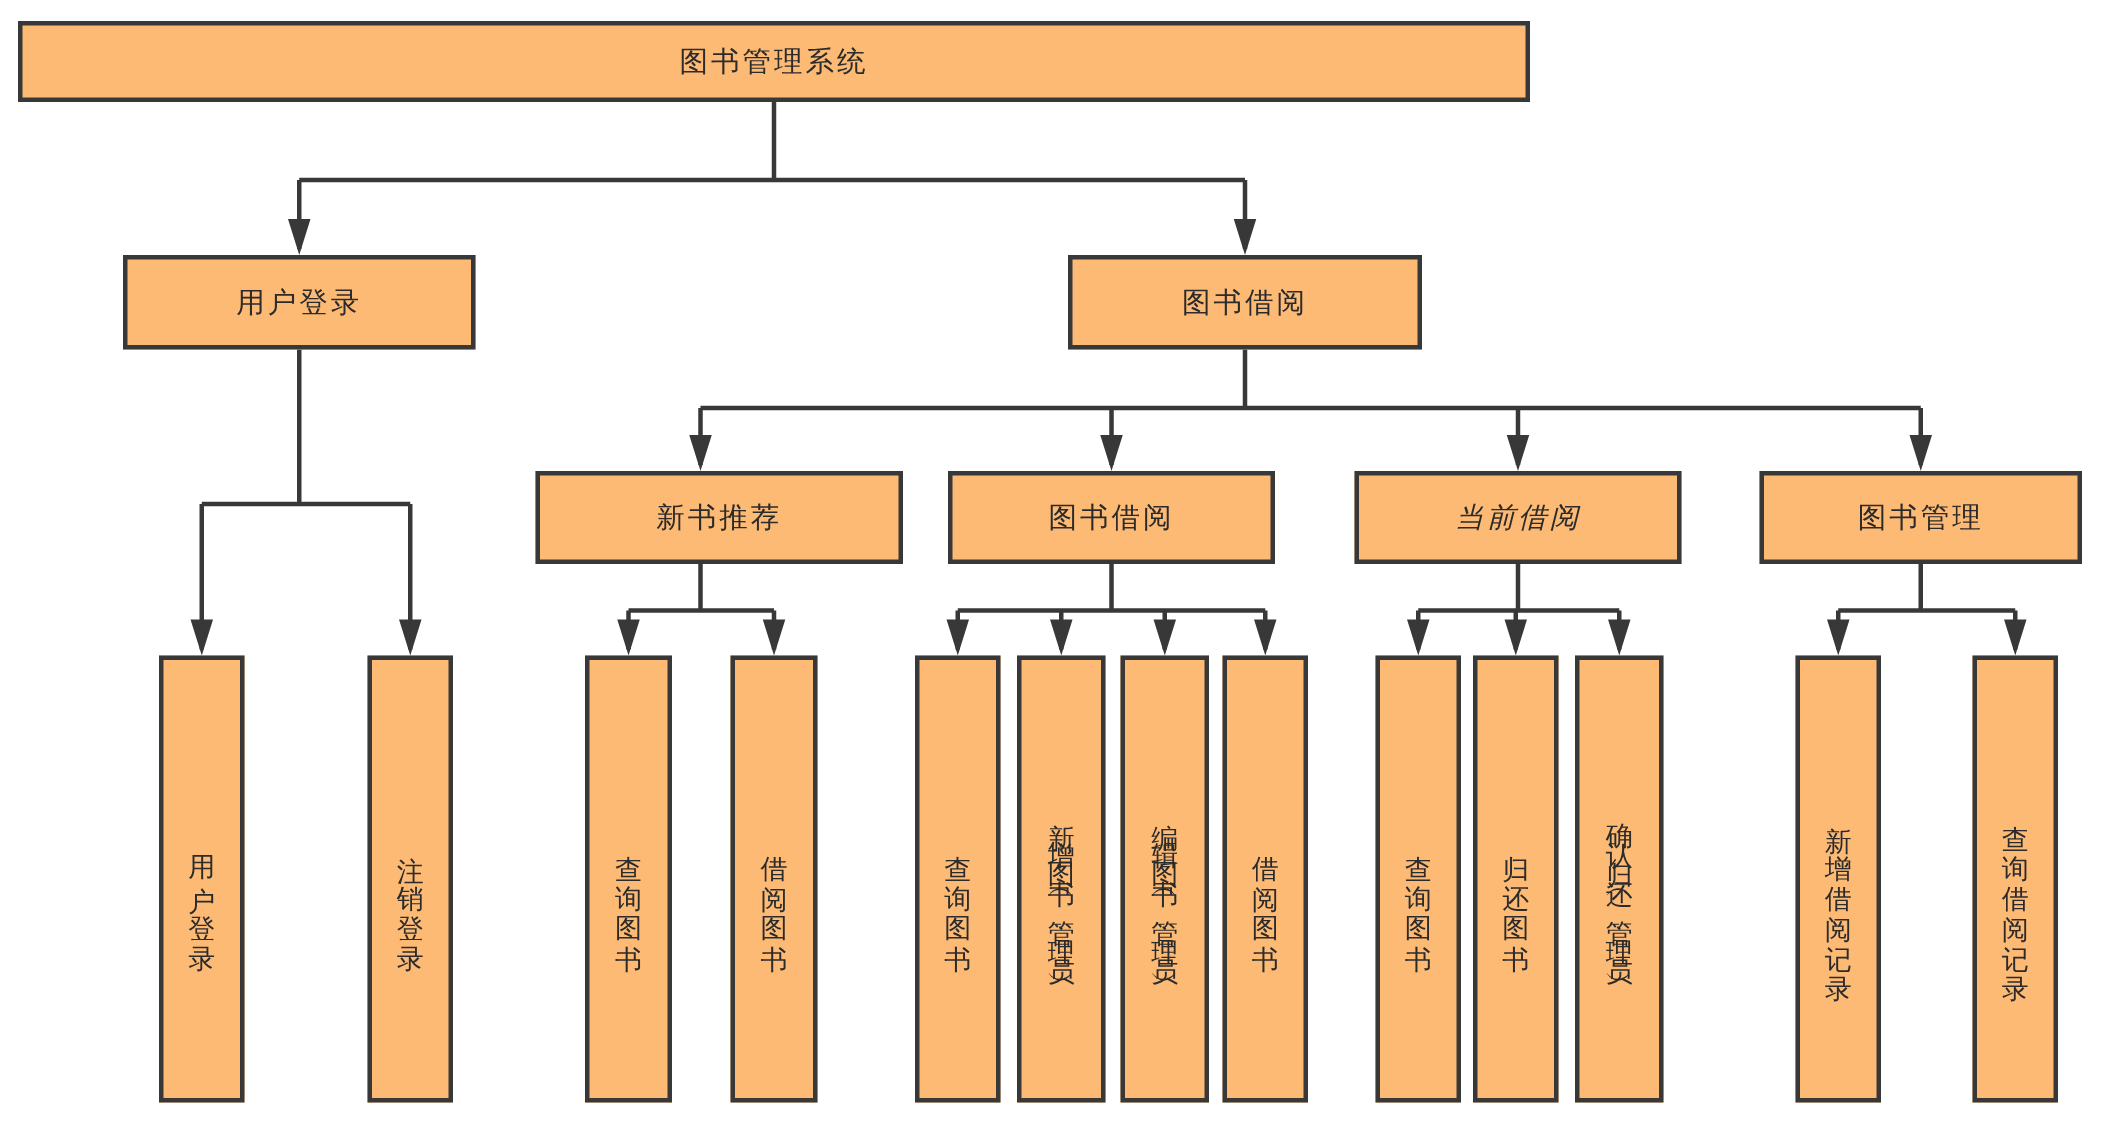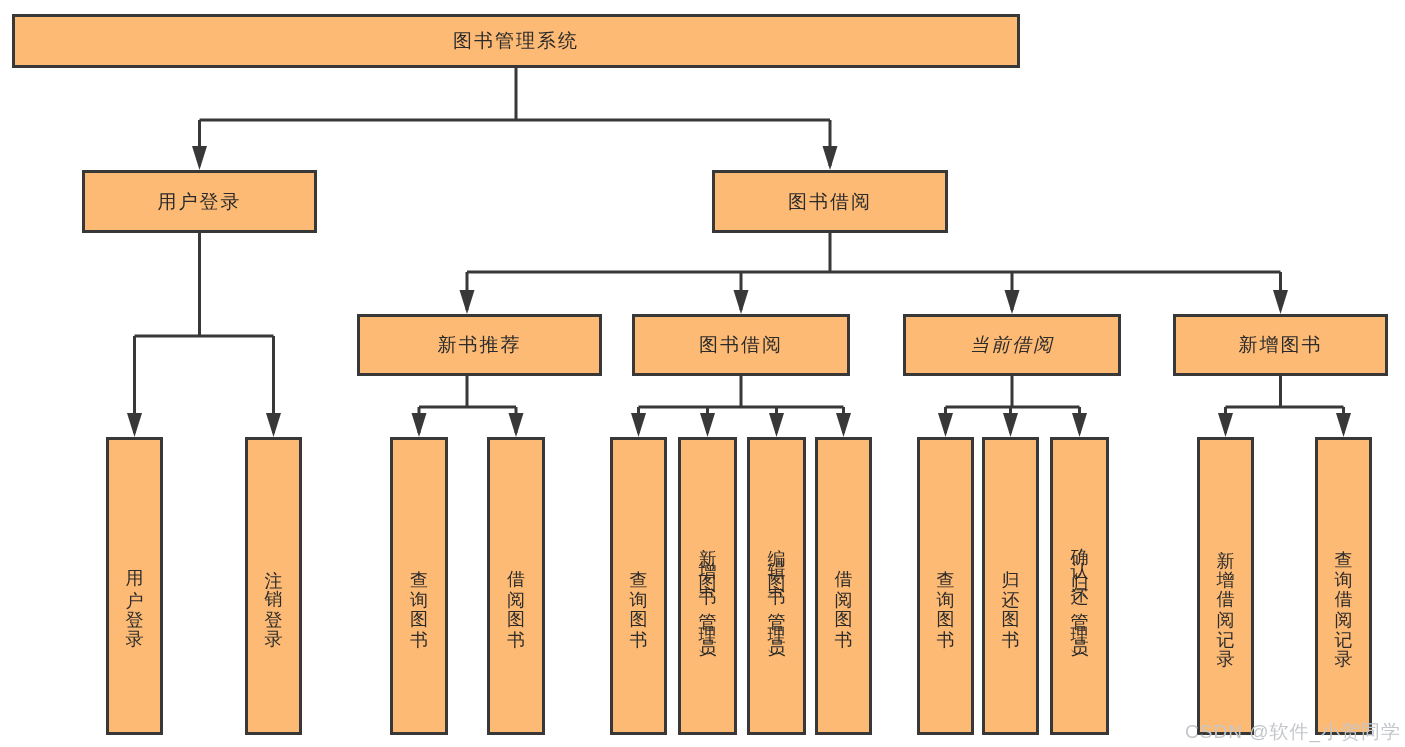--- a/index.html
+++ b/index.html
@@ -113,21 +113,21 @@
   <div class="node h-node n-new-rec">
     <span>新书推荐</span>
   </div>
   <div class="node h-node n-borrowing">
     <span>图书借阅</span>
   </div>
   <div class="node h-node n-current">
     <span>当前借阅</span>
   </div>
   <div class="node h-node n-records">
-    <span>新增图书</span>
+    <span>图书管理</span>
   </div>
 
   <div class="node v-node leaf lf-1">
     <span>用户登录</span>
   </div>
   <div class="node v-node leaf lf-2">
     <span>注销登录</span>
   </div>
 
   <div class="node v-node leaf lf-3">
@@ -160,15 +160,14 @@
     <span>确认归还（管理员）</span>
   </div>
 
   <div class="node v-node leaf lf-12">
     <span>新增借阅记录</span>
   </div>
   <div class="node v-node leaf lf-13">
     <span>查询借阅记录</span>
   </div>
 
-  <div class="watermark">CSDN @软件_小贺同学</div>
 
 </div>
 
 </body></html>

